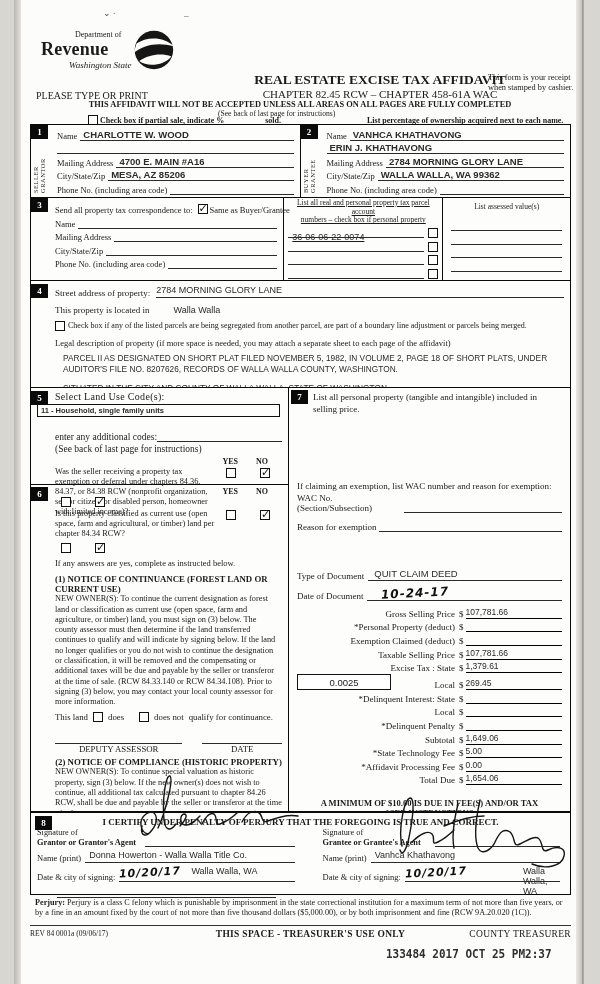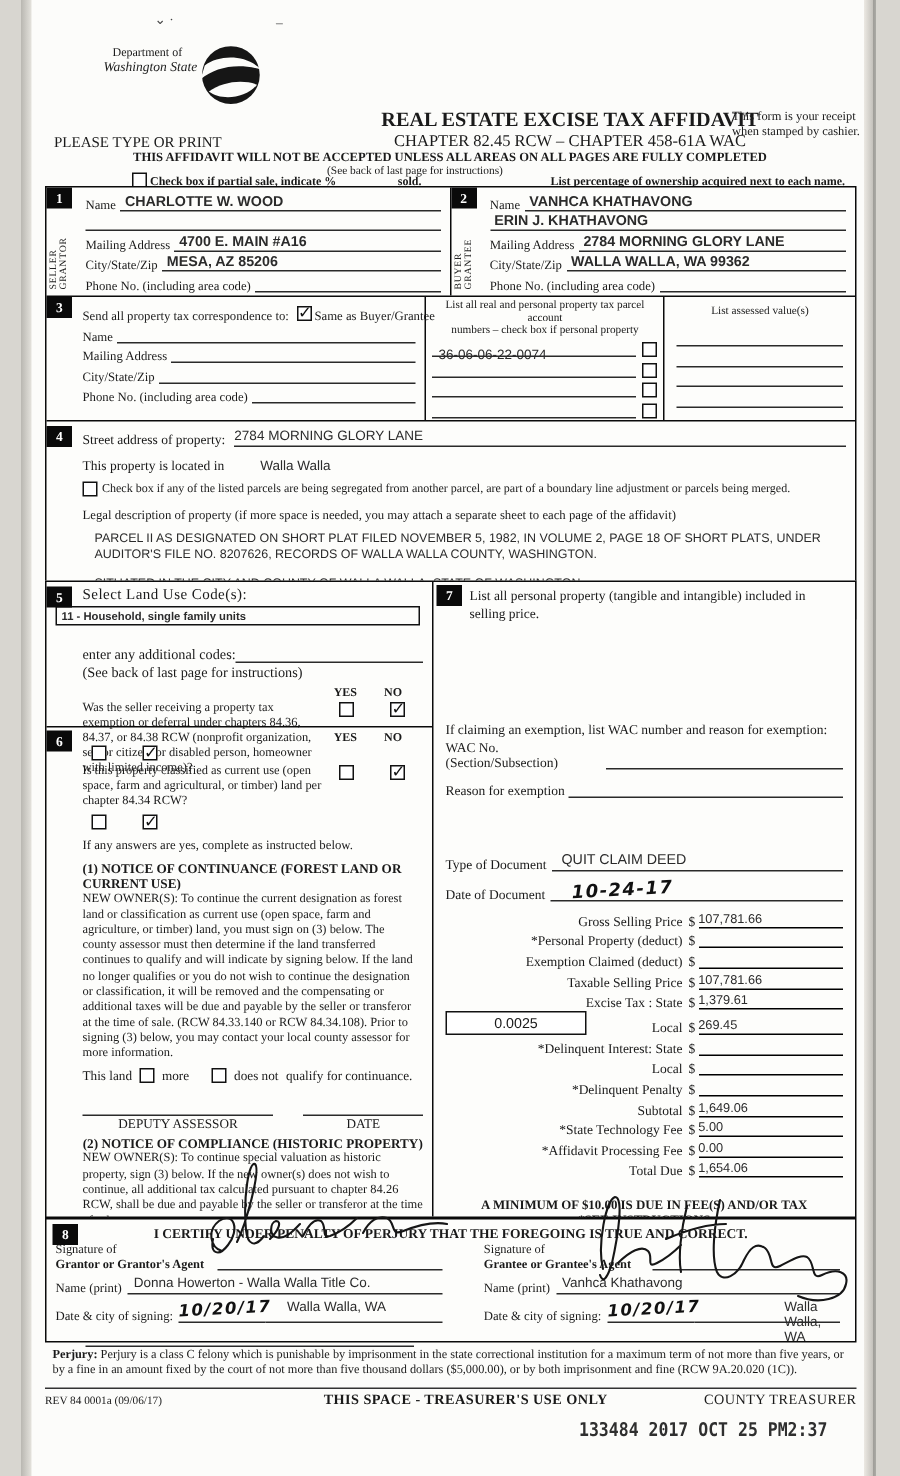--- a/index.html
+++ b/index.html
@@ -68,21 +68,21 @@
     font-size:6.5px; letter-spacing:.5px; line-height:1.1; color:#222;
   }
   .fline { display:flex; align-items:flex-end; height:13.5px; font-size:8.5px; }
   .fline .lbl { white-space:nowrap; padding-right:3px; }
   .fline .u { height:12px; }
   .fline .val { font-size:9.5px; padding-left:3px; }
   .numpos { position:absolute; left:0; top:0; }
 
   .rowB { display:flex; border-bottom:1px solid #0a0a0a; }
   .cellC1 { width:47%; border-right:1px solid #0a0a0a; position:relative; padding:2px 6px 2px 24px; }
-  .cellC2 { width:29.5%; border-right:1px solid #0a0a0a; padding:1px 4px; }
+  .cellC2 { width:29.5%; border-right:1px solid #0a0a0a; padding:1px 4px;text-decoration:underline; }
   .cellC3 { width:23.5%; padding:1px 8px; }
   .colhead { font-size:7.5px; text-align:center; line-height:1.15; }
   .prow { display:flex; align-items:flex-end; height:13.5px; }
   .prow .u { height:12px; flex:1; margin-right:4px; }
   .prow .val { font-size:9px; font-weight:normal; padding-left:4px; }
   .arow { height:13.5px; display:flex; align-items:flex-end; }
   .arow .u { height:12px; flex:1; }
 
   .rowC { position:relative; padding:3px 6px 4px 24px; }
   .s4line { display:flex; align-items:flex-end; font-size:9px; height:14px; }
@@ -159,20 +159,21 @@
 <div class="penmark abs" style="left:103px; top:8px;">⌄ ·</div>
 <div class="penmark abs" style="left:184px; top:10px;">–</div>
 
 <div class="abs" style="left:35px; top:30px; width:170px;">
   <svg class="abs" style="left:95px; top:-2px;" width="46" height="44" viewBox="0 0 50 48">
     <circle cx="26" cy="24" r="21" fill="#161616"></circle>
     <path d="M4,27 C15,18 31,15 48,20 C37,9 18,9 7,17 Z" fill="#fcfcfa"></path>
     <path d="M10,36 C20,29 34,27 45,31 C37,41 19,43 10,36 Z" fill="#fcfcfa"></path>
   </svg>
   <div class="dept-small" style="margin-left:40px;">Department of</div>
+  <div class="dept-big" style="margin-left:6px;">Revenue</div>
   <div class="dept-sub" style="margin-left:34px;">Washington State</div>
 </div>
 
 <div class="abs ctr b ser" style="left:215px; top:72px; width:330px; font-size:13.5px;">REAL ESTATE EXCISE TAX AFFIDAVIT</div>
 <div class="abs ctr ser" style="left:215px; top:88px; width:330px; font-size:11px;">CHAPTER 82.45 RCW – CHAPTER 458-61A WAC</div>
 
 <div class="abs ser" style="left:488px; top:73px; width:90px; font-size:8.3px; line-height:1.25;">
   <span>This form is your receipt</span><br>
   <span>when stamped by cashier.</span>
 </div>
@@ -382,21 +383,21 @@
           </span>
         </div>
       <div class="ser" style="font-size:8.5px; margin-top:5px;">If any answers are yes, complete as instructed below.</div>
 
       <div class="notice-title" style="margin-top:6px;">(1) NOTICE OF CONTINUANCE  (FOREST LAND OR CURRENT USE)</div>
       <div class="notice-body" style="width:225px;">NEW OWNER(S): To continue the current designation as forest land or classification as current use (open space, farm and agriculture, or timber) land, you must sign on (3) below. The county assessor must then determine if the land transferred continues to qualify and will indicate by signing below. If the land no longer qualifies or you do not wish to continue the designation or classification, it will be removed and the compensating or additional taxes will be due and payable by the seller or transferor at the time of sale. (RCW 84.33.140 or RCW 84.34.108). Prior to signing (3) below, you may contact your local county assessor for more information.</div>
 
       <div style="display:flex; align-items:flex-end; gap:5px; margin-top:5px; font-size:8.8px;">
         <span>This land</span>
         <span class="cb"></span>
-        <span>more</span>
+        <span>does</span>
         <span class="cb" style="margin-left:10px;"></span>
         <span>does not</span>
         <span>qualify for continuance.</span>
       </div>
 
       <div style="display:flex; gap:20px; margin-top:12px;">
         <div style="flex:1.6;">
             <div class="sigline"></div>
           <div class="ctr ser" style="font-size:8.8px;">DEPUTY ASSESSOR</div>
           </div>

